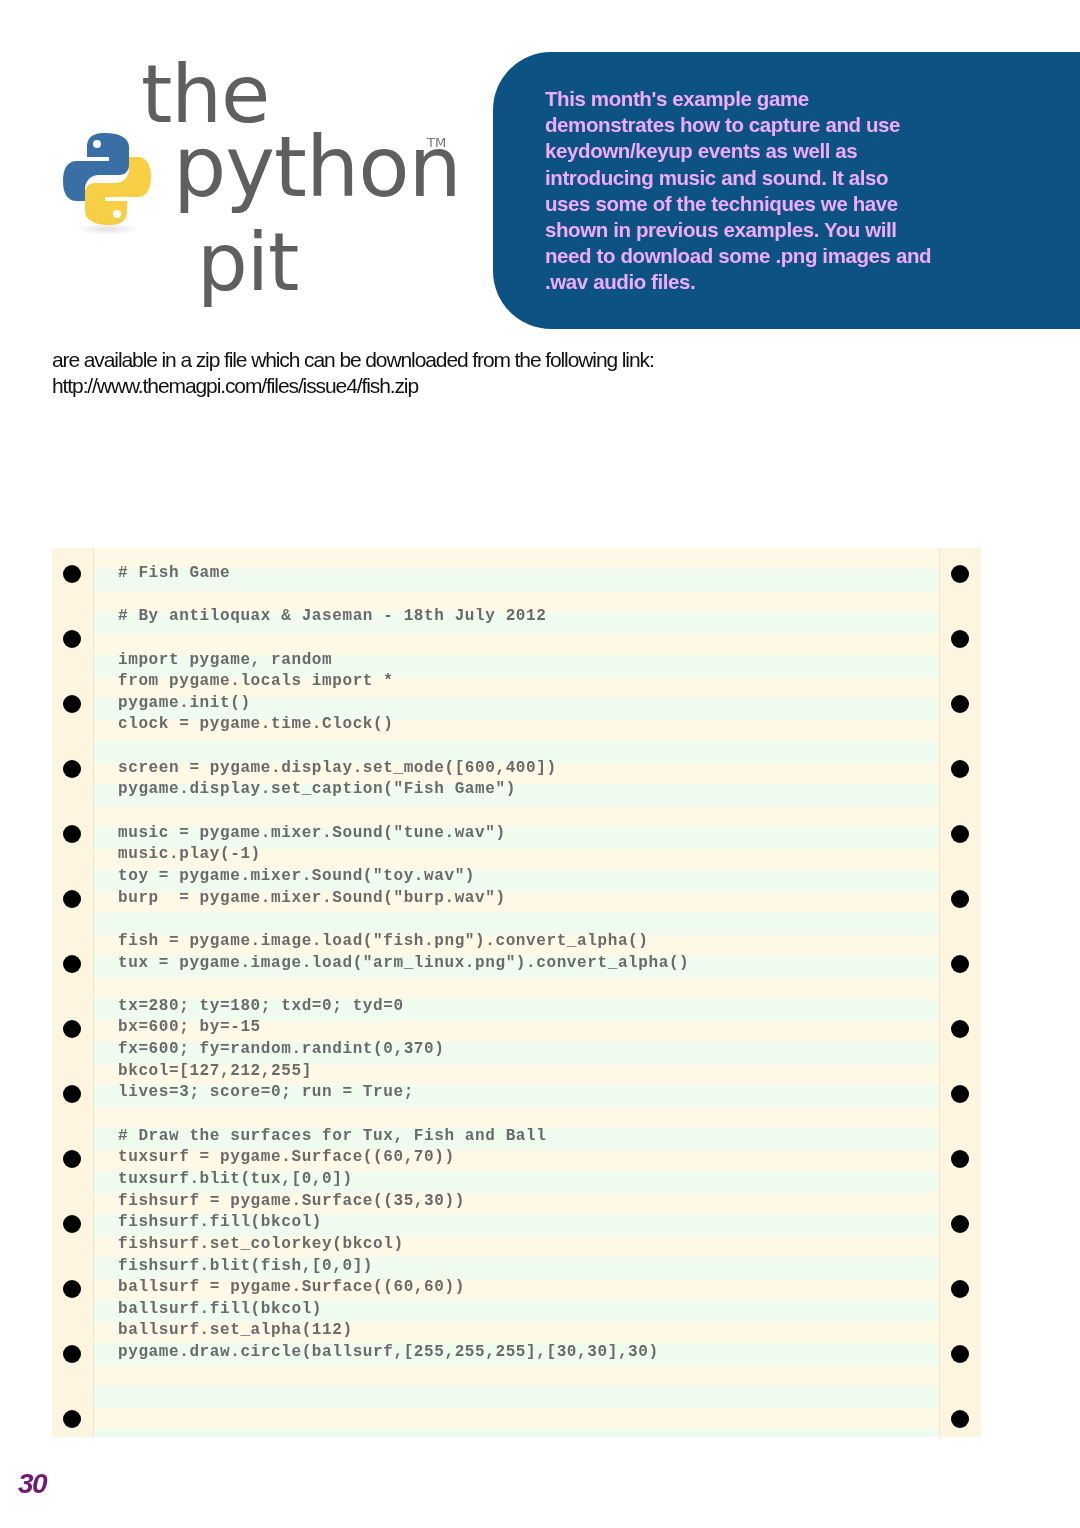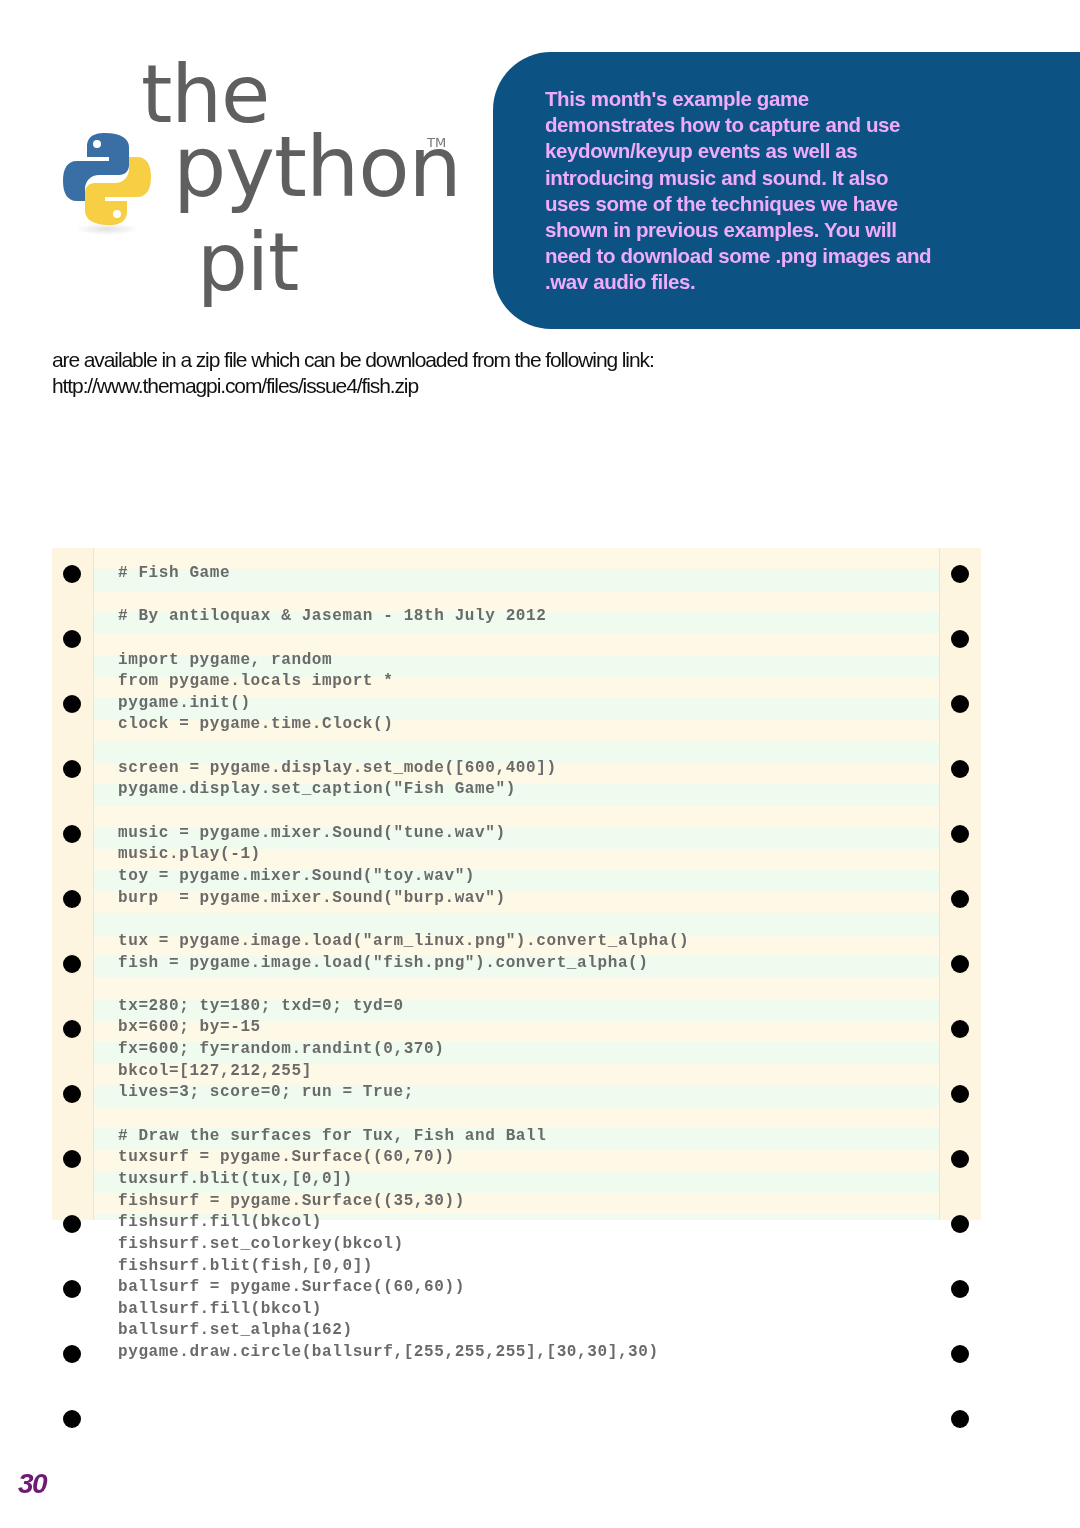--- a/index.html
+++ b/index.html
@@ -33,21 +33,21 @@
       font-family: "Liberation Sans", sans-serif;
     }
 
     .body-text {
       position: absolute; left: 52px; top: 347px; width: 940px;
       font-size: 21px; line-height: 26px; color: #111; letter-spacing: -1.1px;
     }
     .body-text span { display: block; white-space: nowrap; }
 
     .code-box {
-      position: absolute; left: 52px; top: 548px; width: 929px; height: 672px;
+      position: absolute; left: 52px; top: 548px; width: 929px; height: 889px;
       background: #fef8e6;
     }
     .gutter { position: absolute; top: 0; width: 41px; height: 100%; background: #fdf5df; }
     .gutter.left { left: 0; border-right: 1px solid #efe6c8; }
     .gutter.right { right: 0; border-left: 1px solid #efe6c8; }
     .hole {
       position: absolute; width: 18px; height: 18px; border-radius: 50%; background: #000;
     }
     .gutter.left .hole { left: 11px; }
     .gutter.right .hole { left: 11px; }
@@ -149,36 +149,36 @@
       <div class="code-line">clock = pygame.time.Clock()</div>
       <div class="code-line"></div>
       <div class="code-line">screen = pygame.display.set_mode([600,400])</div>
       <div class="code-line">pygame.display.set_caption("Fish Game")</div>
       <div class="code-line"></div>
       <div class="code-line">music = pygame.mixer.Sound("tune.wav")</div>
       <div class="code-line">music.play(-1)</div>
       <div class="code-line">toy = pygame.mixer.Sound("toy.wav")</div>
       <div class="code-line">burp  = pygame.mixer.Sound("burp.wav")</div>
       <div class="code-line"></div>
+      <div class="code-line">fish = pygame.image.load("fish.png").convert_alpha()</div>
       <div class="code-line">tux = pygame.image.load("arm_linux.png").convert_alpha()</div>
-      <div class="code-line">fish = pygame.image.load("fish.png").convert_alpha()</div>
       <div class="code-line"></div>
       <div class="code-line">tx=280; ty=180; txd=0; tyd=0</div>
       <div class="code-line">bx=600; by=-15</div>
       <div class="code-line">fx=600; fy=random.randint(0,370)</div>
       <div class="code-line">bkcol=[127,212,255]</div>
       <div class="code-line">lives=3; score=0; run = True;</div>
       <div class="code-line"></div>
       <div class="code-line"># Draw the surfaces for Tux, Fish and Ball</div>
       <div class="code-line">tuxsurf = pygame.Surface((60,70))</div>
       <div class="code-line">tuxsurf.blit(tux,[0,0])</div>
       <div class="code-line">fishsurf = pygame.Surface((35,30))</div>
       <div class="code-line">fishsurf.fill(bkcol)</div>
       <div class="code-line">fishsurf.set_colorkey(bkcol)</div>
       <div class="code-line">fishsurf.blit(fish,[0,0])</div>
       <div class="code-line">ballsurf = pygame.Surface((60,60))</div>
       <div class="code-line">ballsurf.fill(bkcol)</div>
-      <div class="code-line">ballsurf.set_alpha(162)</div>
+      <div class="code-line">ballsurf.set_alpha(112)</div>
       <div class="code-line">pygame.draw.circle(ballsurf,[255,255,255],[30,30],30)</div>
     </div>
 </div>
 
 <div class="page-number">30</div>
 
 </body></html>

